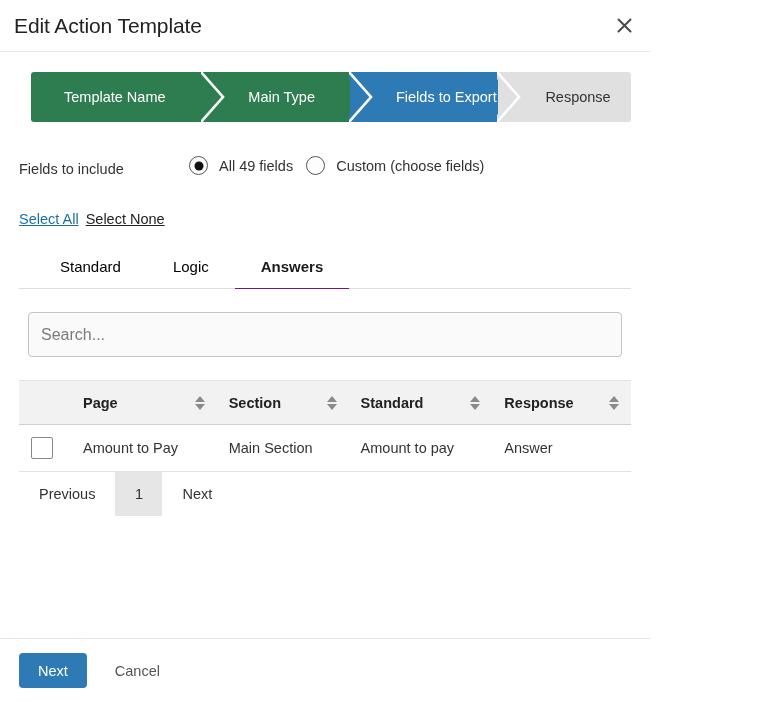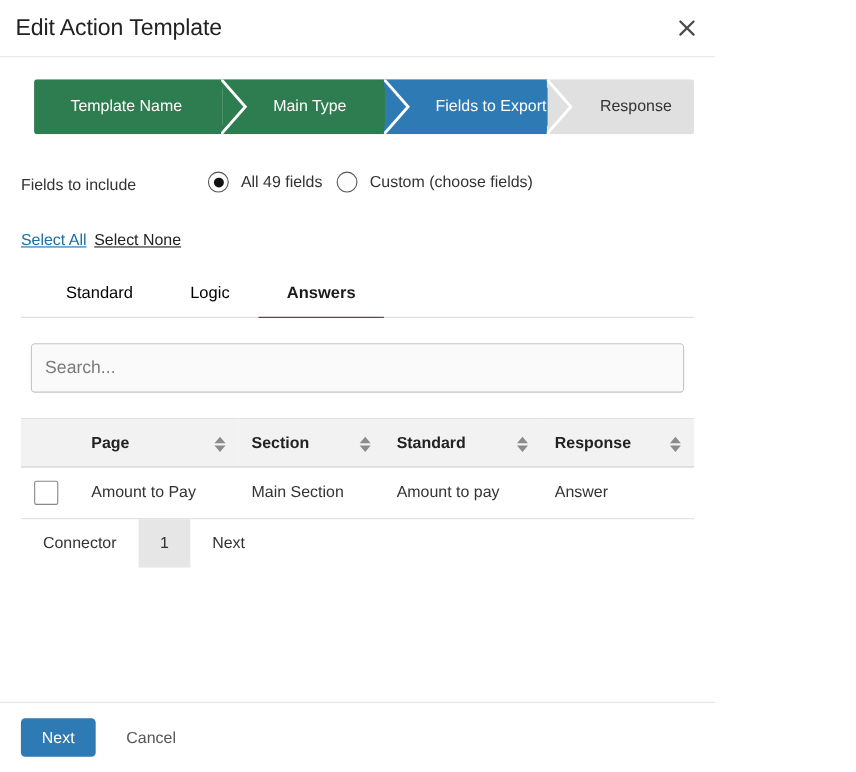--- a/index.html
+++ b/index.html
@@ -210,21 +210,21 @@
     font-weight: 700;
     text-align: left;
     height: 44px;
     padding: 0;
     border-top: 1px solid #e2e2e2;
     border-bottom: 1px solid #cfcfcf;
     white-space: nowrap;
   }
   .th-inner {
     display: flex;
-    align-items: flex-end;
+    align-items: center;
     justify-content: space-between;
     padding: 0 12px;
   }
   .th-check { width: 52px; }
   .sort-icon {
     display: inline-flex;
     flex-direction: column;
     align-items: center;
     gap: 2px;
     color: #8b8b8b;
@@ -448,21 +448,21 @@
             </td>
             <td>Amount to Pay</td>
             <td>Main Section</td>
             <td>Amount to pay</td>
             <td>Answer</td>
           </tr>
         </tbody>
       </table>
 
       <div class="pagination">
-        <div class="page-btn">Connector</div>
+        <div class="page-btn">Previous</div>
         <div class="page-btn current">1</div>
         <div class="page-btn">Next</div>
       </div>
     </div>
 
   </div>
 
   <div class="footer">
     <button class="btn-next">Next</button>
     <button class="btn-cancel">Cancel</button>

